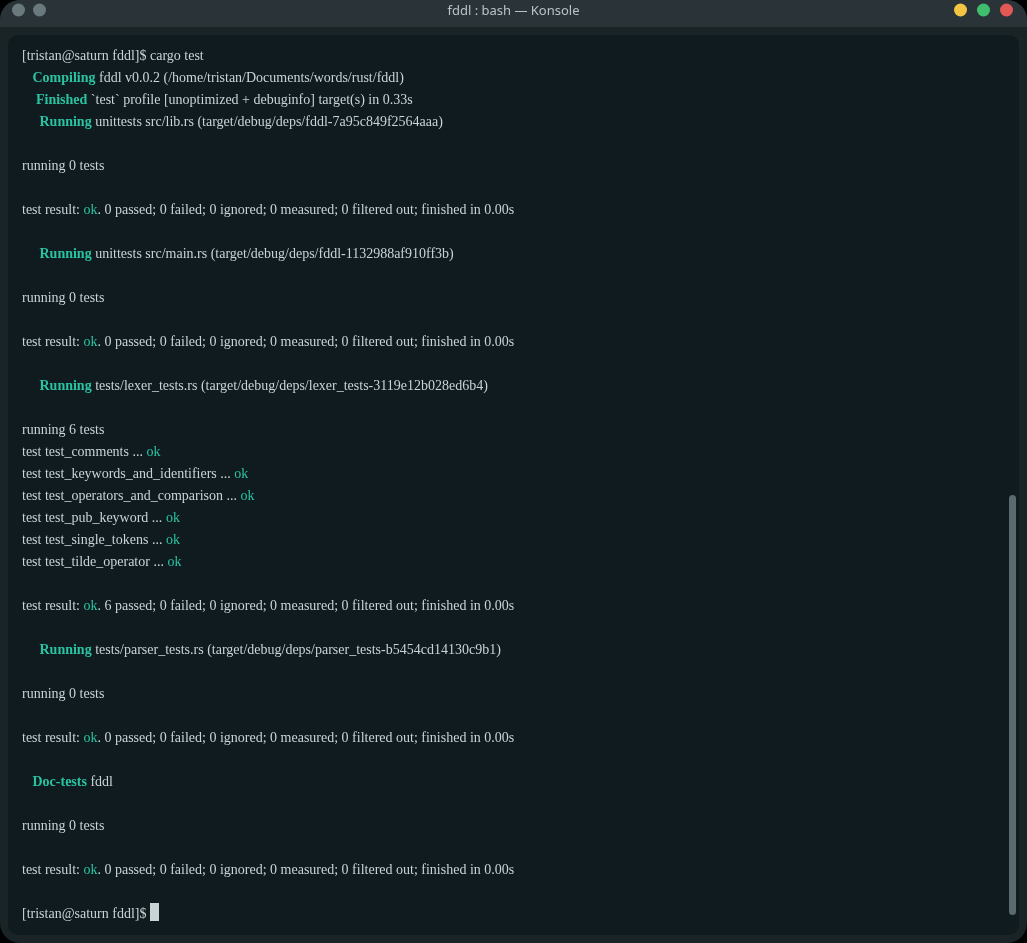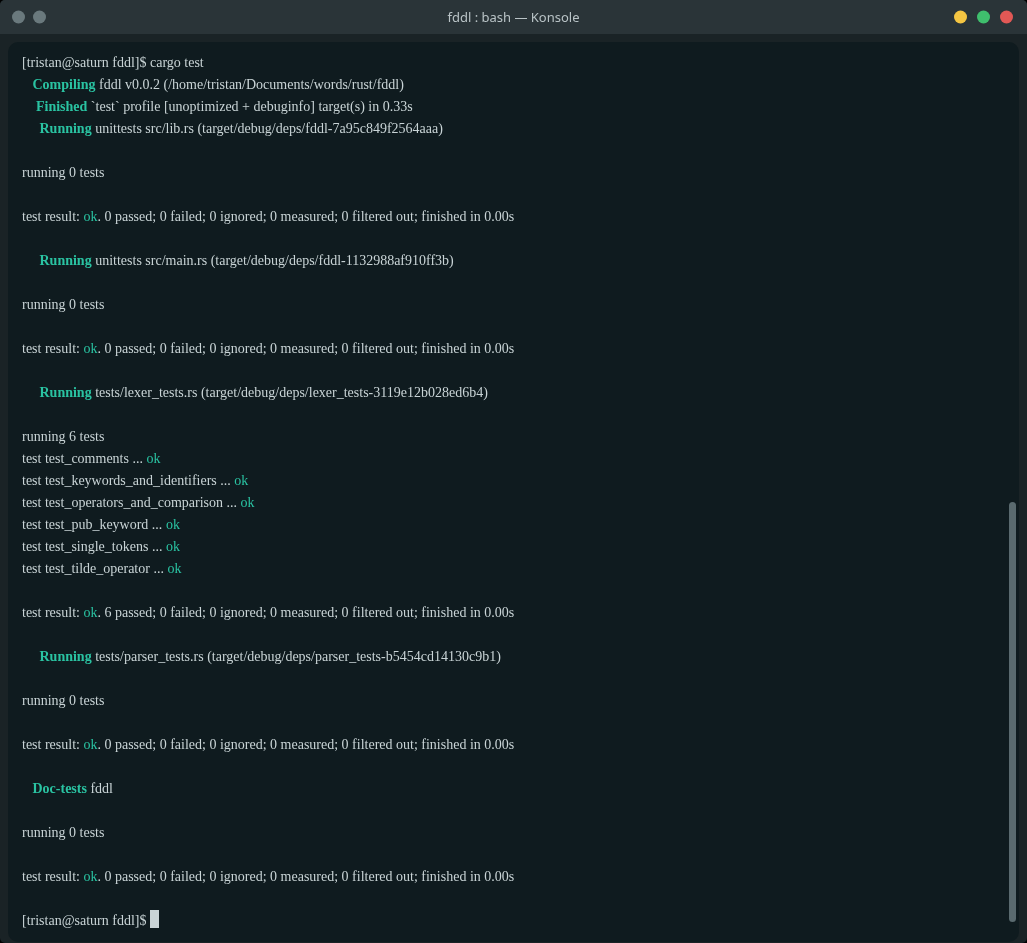--- a/index.html
+++ b/index.html
@@ -19,27 +19,28 @@
   html,body{
     margin:0;
     padding:0;
     background:#000;
     height:100%;
   }
   .window{
     width:1027px;
     height:943px;
     background:var(--bg-outer);
-    border-radius:5px;
+    border-radius:20px;
     overflow:hidden;
     display:flex;
     flex-direction:column;
     font-family:ui-sans-serif,system-ui,sans-serif;
     position:relative;
     box-sizing:border-box;
+    justify-content:flex-end;
   }
   .titlebar{
     height:34px;
     background:var(--bg-titlebar);
     display:flex;
     align-items:center;
     justify-content:center;
     position:relative;
     flex-shrink:0;
   }

